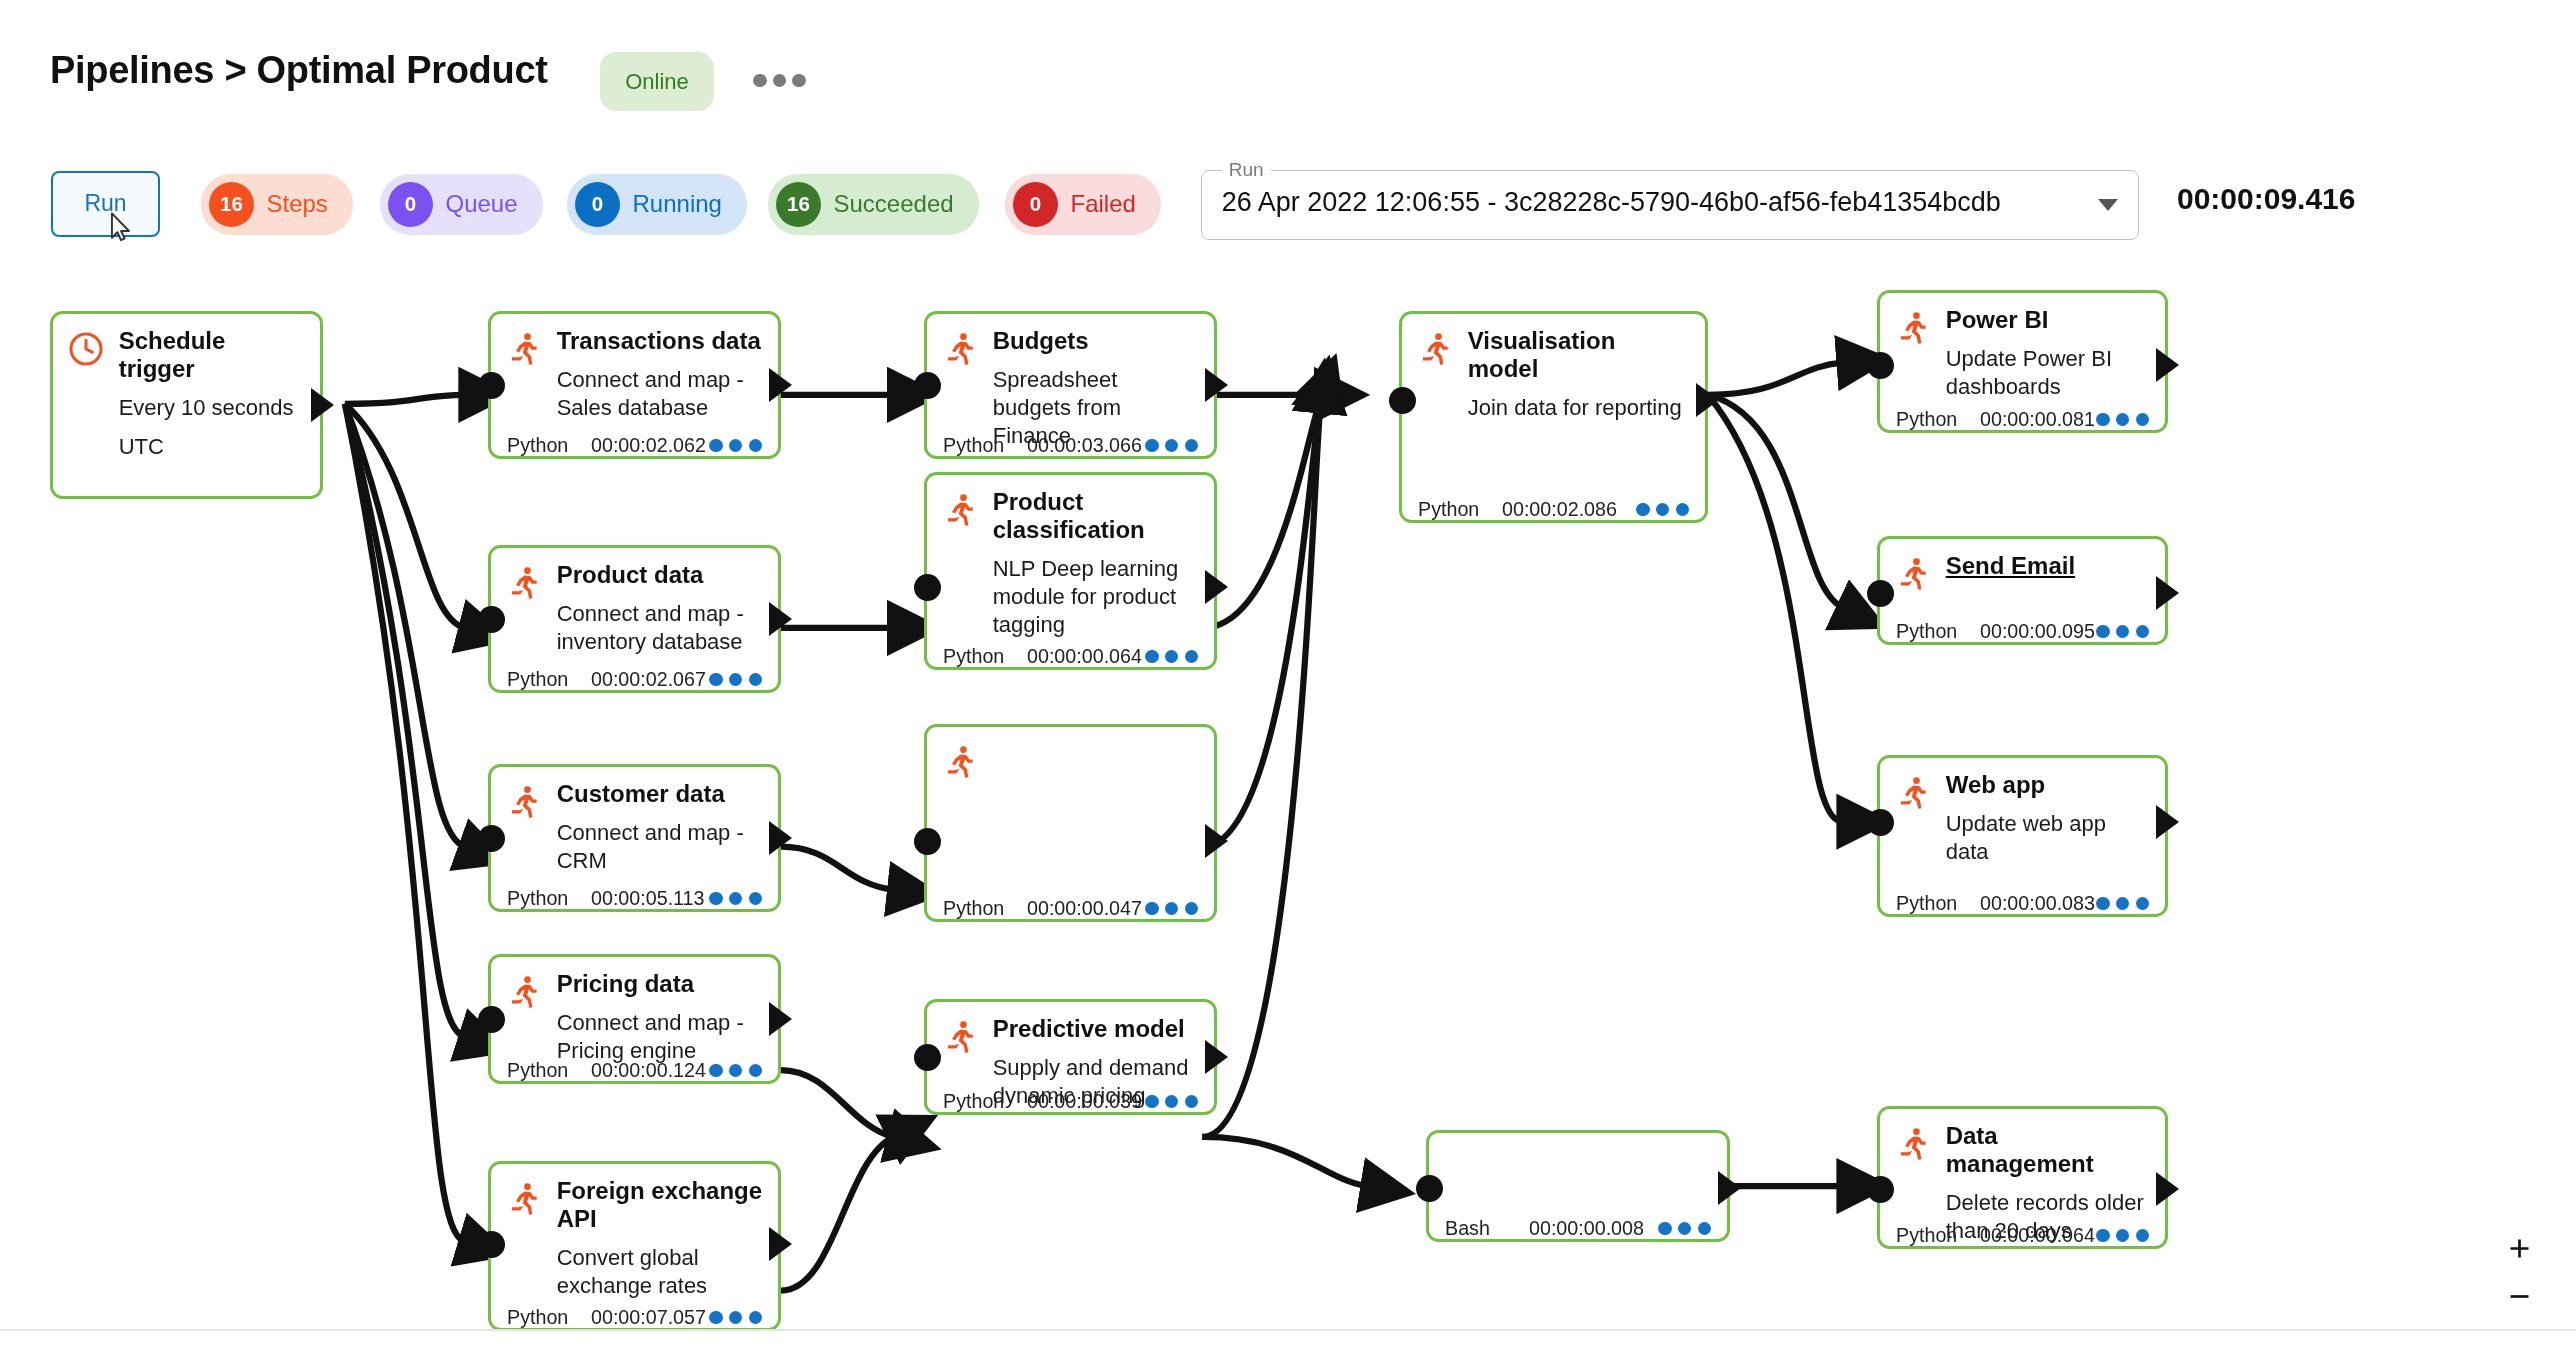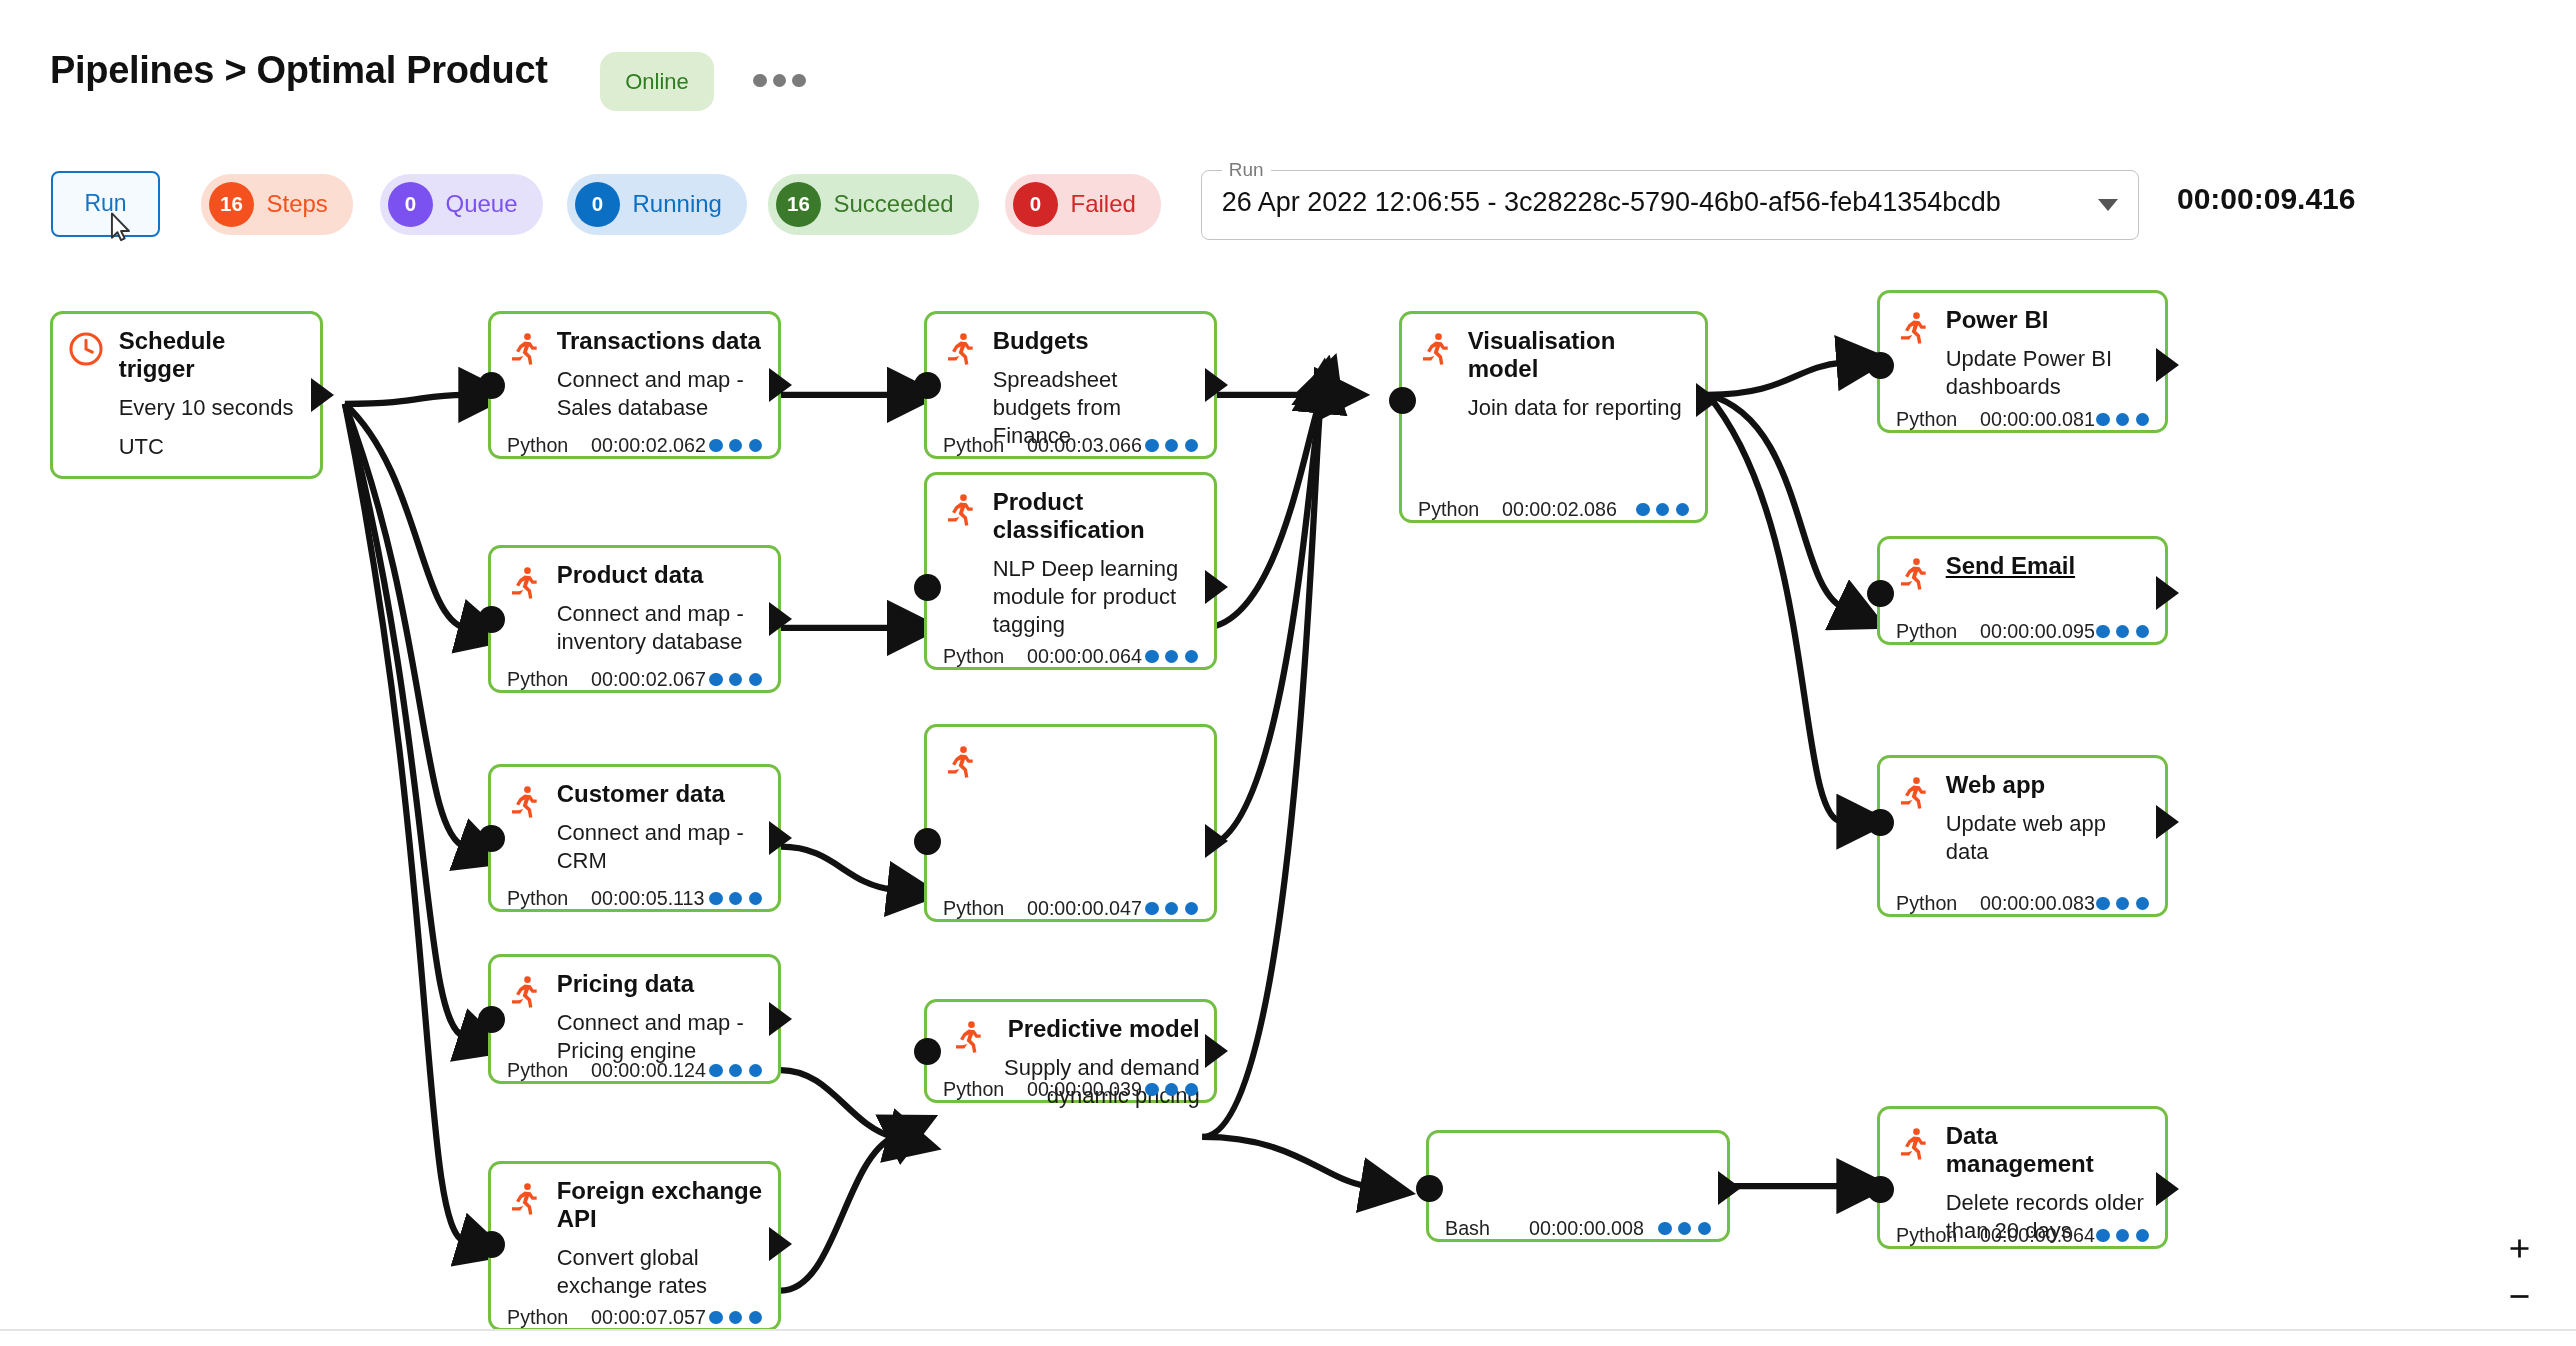--- a/index.html
+++ b/index.html
@@ -215,21 +215,21 @@
         <path d="M1346,973 C1450,973 1480,1020 1530,1028"></path>
 
         <path d="M1912,142 C2000,142 2010,110 2063,106"></path>
         <path d="M1912,142 C2020,170 2010,355 2063,380"></path>
         <path d="M1912,142 C2035,290 2010,620 2063,620"></path>
 
         <path d="M1938,1028 L2063,1028"></path>
       </g>
     </svg>
 
-    <div class="node" id="n-schedule-trigger" style="left:50px; top:43px; width:273px; height:168px;">
+    <div class="node" id="n-schedule-trigger" style="left:50px; top:43px; width:273px; height:188px;">
       <div class="node-head">
         <div class="node-icon">
           <svg viewBox="0 0 24 24" width="38" height="38">
             <circle cx="12" cy="12" r="9.5" fill="none" stroke="#f4511e" stroke-width="1.9"></circle>
             <path d="M12 6.5 L12 12 L16 14" fill="none" stroke="#f4511e" stroke-width="1.9" stroke-linecap="round"></path>
           </svg>
         </div>
         <div class="node-texts">
           <div class="node-title">Schedule trigger</div>
           <div class="node-sub">Every 10 seconds</div>
@@ -460,21 +460,21 @@
         <span class="node-more">
             <i></i>
             <i></i>
             <i></i>
           </span>
       </div>
       <div class="port-in" style="top:114px;"></div>
       <div class="port-out" style="top:114px;"></div>
     </div>
 
-    <div class="node" id="n-predictive-model" style="left:924px; top:731px; width:293px; height:104px;text-align:right;">
+    <div class="node" id="n-predictive-model" style="left:924px; top:731px; width:293px; height:116px;">
       <div class="node-head">
         <div class="node-icon">
           <svg viewBox="0 0 24 24" width="38" height="38">
               <g fill="#f4511e">
             <circle cx="14.2" cy="4.2" r="2.1"></circle>
             <path d="M12.4 7.2 L9.2 9.6 L7 13.2 L8.9 14.2 L10.6 11.4 L12.4 10.4 L11.2 14.6 L14.4 17.6 L15.2 22 L17.3 21.6 L16.4 16.4 L13.9 13.9 L15.2 10.2 L16.9 12.4 L20 12.4 L20 10.4 L17.9 10.4 L16.2 7.8 Z"></path>
             <path d="M8.6 17.2 L4.4 17.2 L4.4 19.2 L9.6 19.2 L11.6 16.4 Z"></path>
           </g>
             </svg>
         </div>

